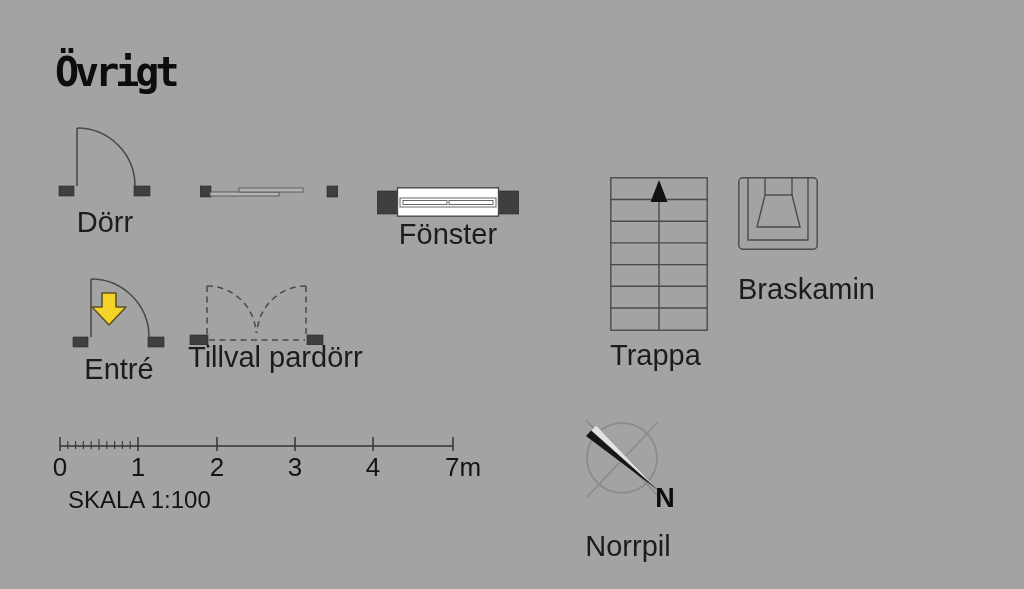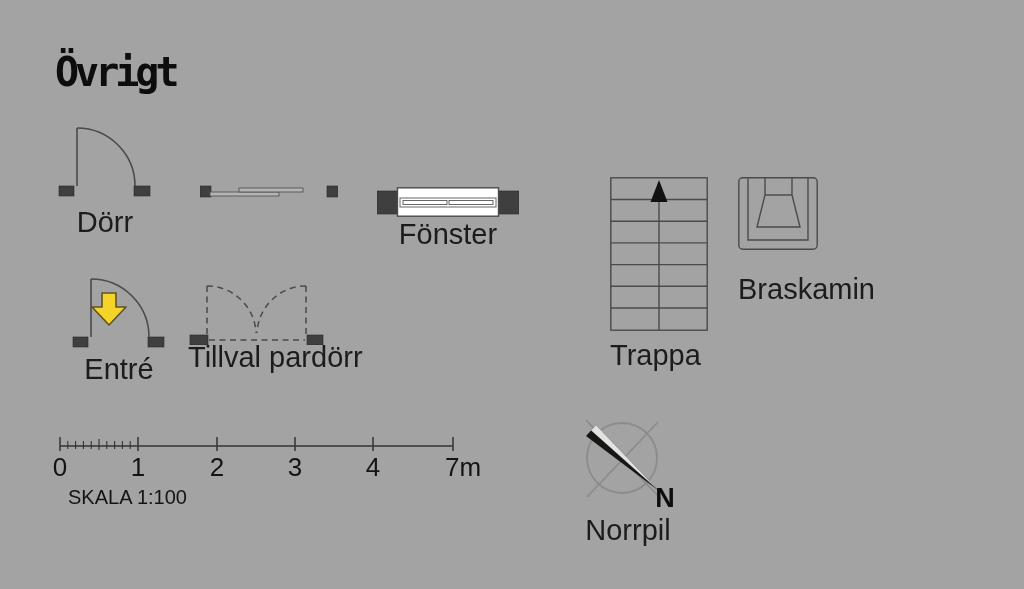--- a/index.html
+++ b/index.html
@@ -27,21 +27,21 @@
   .dash   { fill:none; stroke:#4a4a4a; stroke-width:1.5; stroke-dasharray:6 4.5; }
   .yellow { fill:#f4d428; stroke:#5d5327; stroke-width:1.6; stroke-linejoin:round; }
   .compass{ fill:none; stroke:#8c8c8c; stroke-width:1.8; }
   .needle-light { fill:#e3e3df; stroke:#8a8a8a; stroke-width:0.7; }
   .needle-dark  { fill:#161616; }
   .nletter { font-family:"Liberation Sans", sans-serif; font-weight:bold; font-size:27px; fill:#0d0d0d; }
   .sb     { stroke:#333333; stroke-width:1.5; }
   .sb-thin{ stroke:#333333; stroke-width:1.1; }
 
   .tick-label { position:absolute; width:44px; text-align:center; font-size:26px; color:#141414; }
-  .scale-caption { position:absolute; left:68px; top:486px; font-size:20px; color:#141414; }
+  .scale-caption { position:absolute; left:68px; top:486px; font-size:24px; color:#141414; }
 </style>
 </head>
 <body>
 
 <div class="canvas">
 
   <h1 class="page-title">Övrigt</h1>
 
   <div class="item" style="left:57px; top:125px; width:96px;">
     <svg width="96" height="72" viewBox="0 0 96 72">
@@ -125,21 +125,21 @@
 
   <div class="item" style="left:576px; top:412px; width:104px;">
     <svg width="104" height="100" viewBox="0 0 104 100">
       <circle class="compass" cx="46" cy="46" r="35"></circle>
       <line class="compass" x1="10" y1="8" x2="86" y2="88"></line>
       <line class="compass" x1="11" y1="85" x2="82" y2="10"></line>
       <polygon class="needle-light" points="20,13 83,79 15,18.5"></polygon>
       <polygon class="needle-dark" points="10,24 83,79 15,18.5"></polygon>
       <text class="nletter" x="89" y="95" text-anchor="middle">N</text>
     </svg>
-    <div class="lbl" style="margin-top:6px;">Norrpil</div>
+    <div class="lbl" style="margin-top:22px;">Norrpil</div>
   </div>
 
   <svg style="position:absolute; left:58px; top:435px;" width="400" height="20" viewBox="0 0 400 20">
     <line class="sb" x1="2" y1="11" x2="395" y2="11"></line>
     <line class="sb" x1="2" y1="2" x2="2" y2="16"></line>
     <line class="sb" x1="80" y1="2" x2="80" y2="16"></line>
     <line class="sb" x1="159" y1="2" x2="159" y2="16"></line>
     <line class="sb" x1="237" y1="2" x2="237" y2="16"></line>
     <line class="sb" x1="315" y1="2" x2="315" y2="16"></line>
     <line class="sb" x1="395" y1="2" x2="395" y2="16"></line>

